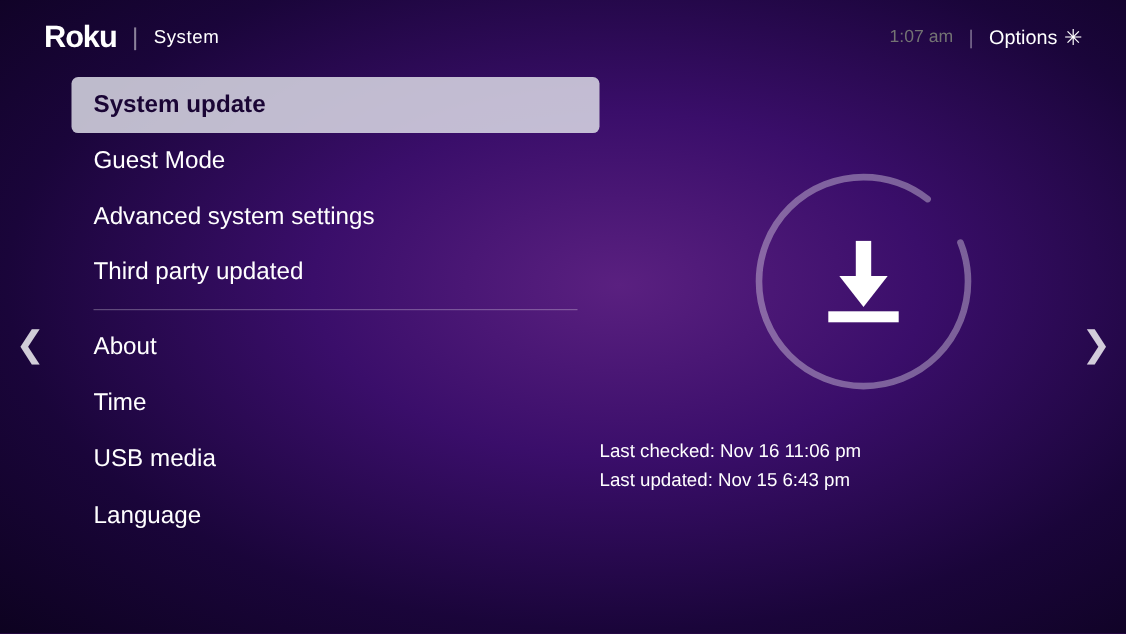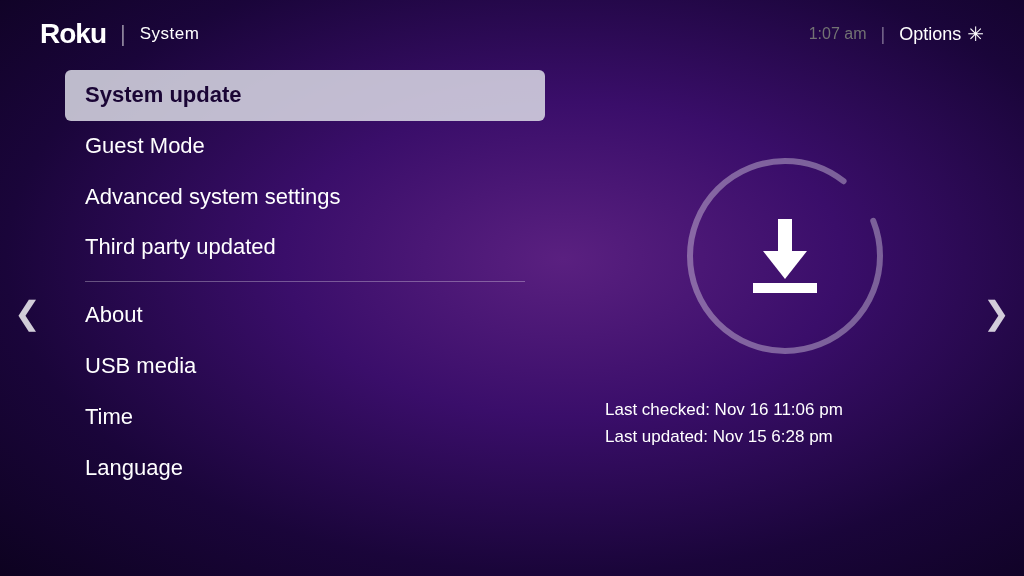--- a/index.html
+++ b/index.html
@@ -202,21 +202,20 @@
       width: 64px;
       height: 10px;
       background: white;
       margin-top: 4px;
     }
 
     
     .status-info {
       text-align: left;
       align-self: flex-start;
-      margin-left: 60px;
     }
 
     .status-line {
       color: white;
       font-size: 17px;
       font-weight: 300;
       line-height: 1.6;
     }
 
     
@@ -274,24 +273,24 @@
       <div class="menu-item">
         <span>Third party updated</span>
       </div>
 
       <div class="menu-divider"></div>
 
       <div class="menu-item">
         <span>About</span>
       </div>
       <div class="menu-item">
+        <span>Time</span>
+      </div>
+      <div class="menu-item">
         <span>USB media</span>
-      </div>
-      <div class="menu-item">
-        <span>Time</span>
       </div>
       <div class="menu-item">
         <span>Language</span>
       </div>
 
     </div>
 
     <div class="right-panel">
 
       <div class="download-circle">
@@ -302,21 +301,21 @@
 
         <div class="download-icon">
           <div class="download-arrow-shaft"></div>
           <div class="download-arrow"></div>
           <div class="download-base"></div>
         </div>
       </div>
 
       <div class="status-info">
         <div class="status-line">Last checked: Nov 16  11:06 pm</div>
-        <div class="status-line">Last updated: Nov 15  6:28 pm</div>
+        <div class="status-line">Last updated: Nov 15  6:43 pm</div>
       </div>
 
     </div>
 
     <div class="right-arrow-wrapper">
       <div class="nav-arrow">
         <span>❯</span>
       </div>
     </div>
 

